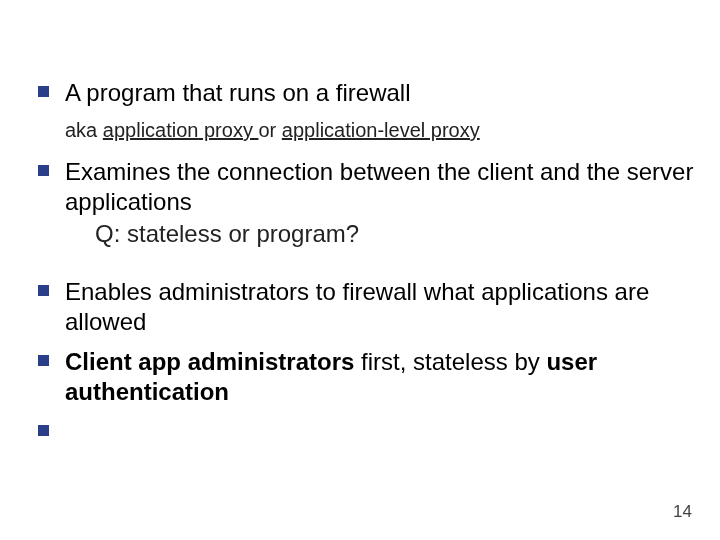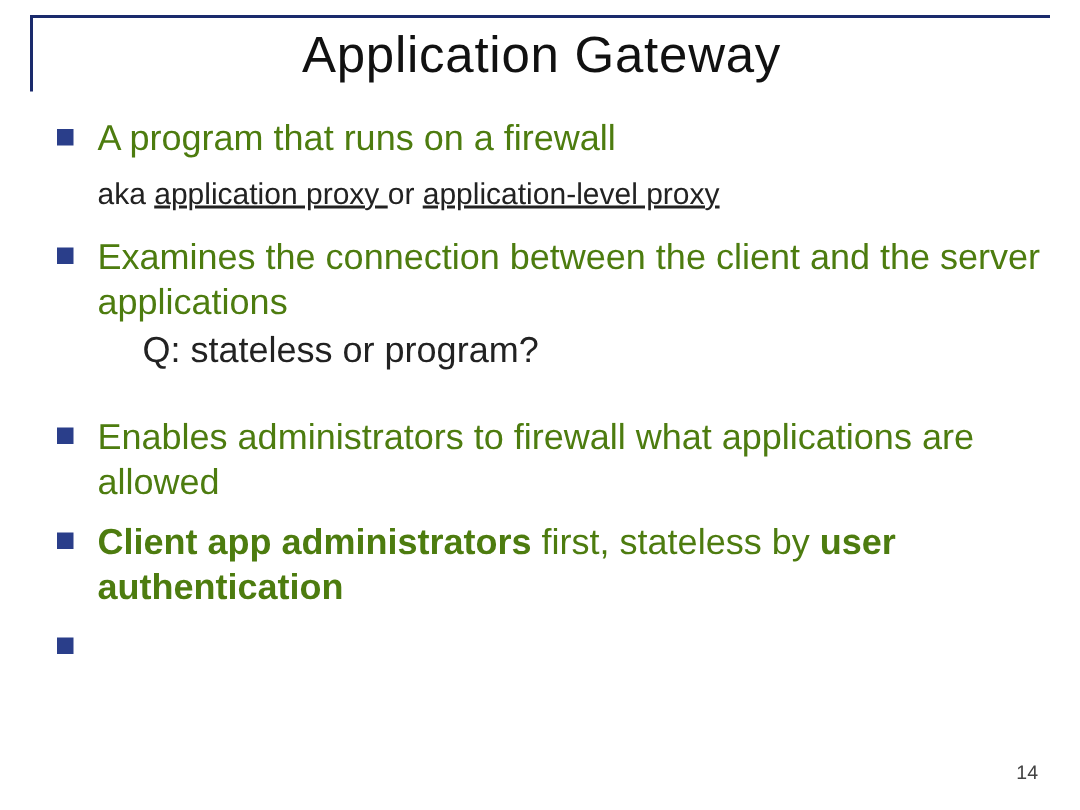--- a/index.html
+++ b/index.html
@@ -49,21 +49,21 @@
     width: 11px;
     height: 11px;
     background: #2a3e8a;
     flex: 0 0 11px;
     margin-top: 8px;
     margin-right: 16px;
   }
   .text {
     font-size: 24px;
     line-height: 1.25;
-    color: #4d7c0f;
+    color: #000000;
   }
   .text-u {
     text-decoration: underline;
   }
   .sub {
     font-size: 20px;
     line-height: 1.25;
     color: #222;
     margin-left: 27px;
     margin-top: 2px;
@@ -75,32 +75,29 @@
     margin-left: 30px;
     margin-top: 2px;
   }
   .gap {
     height: 18px;
   }
   .pagenum {
     position: absolute;
     right: 28px;
     bottom: 18px;
-    font-size: 13px;
+    font-size: 17px;
     color: #444;
     text-align: center;
   }
 </style>
 </head>
 <body>
 <div class="slide">
 
-  <div class="title-wrap">
-    <div class="title">Application Gateway</div>
-  </div>
 
   <div class="body">
 
     <div class="item">
       <div class="bullet"></div>
       <div class="text">A program that runs on a firewall</div>
     </div>
     <div class="sub">
       <span>aka </span><span class="text-u">application proxy </span><span>or </span><span class="text-u">application-level proxy</span>
     </div>

